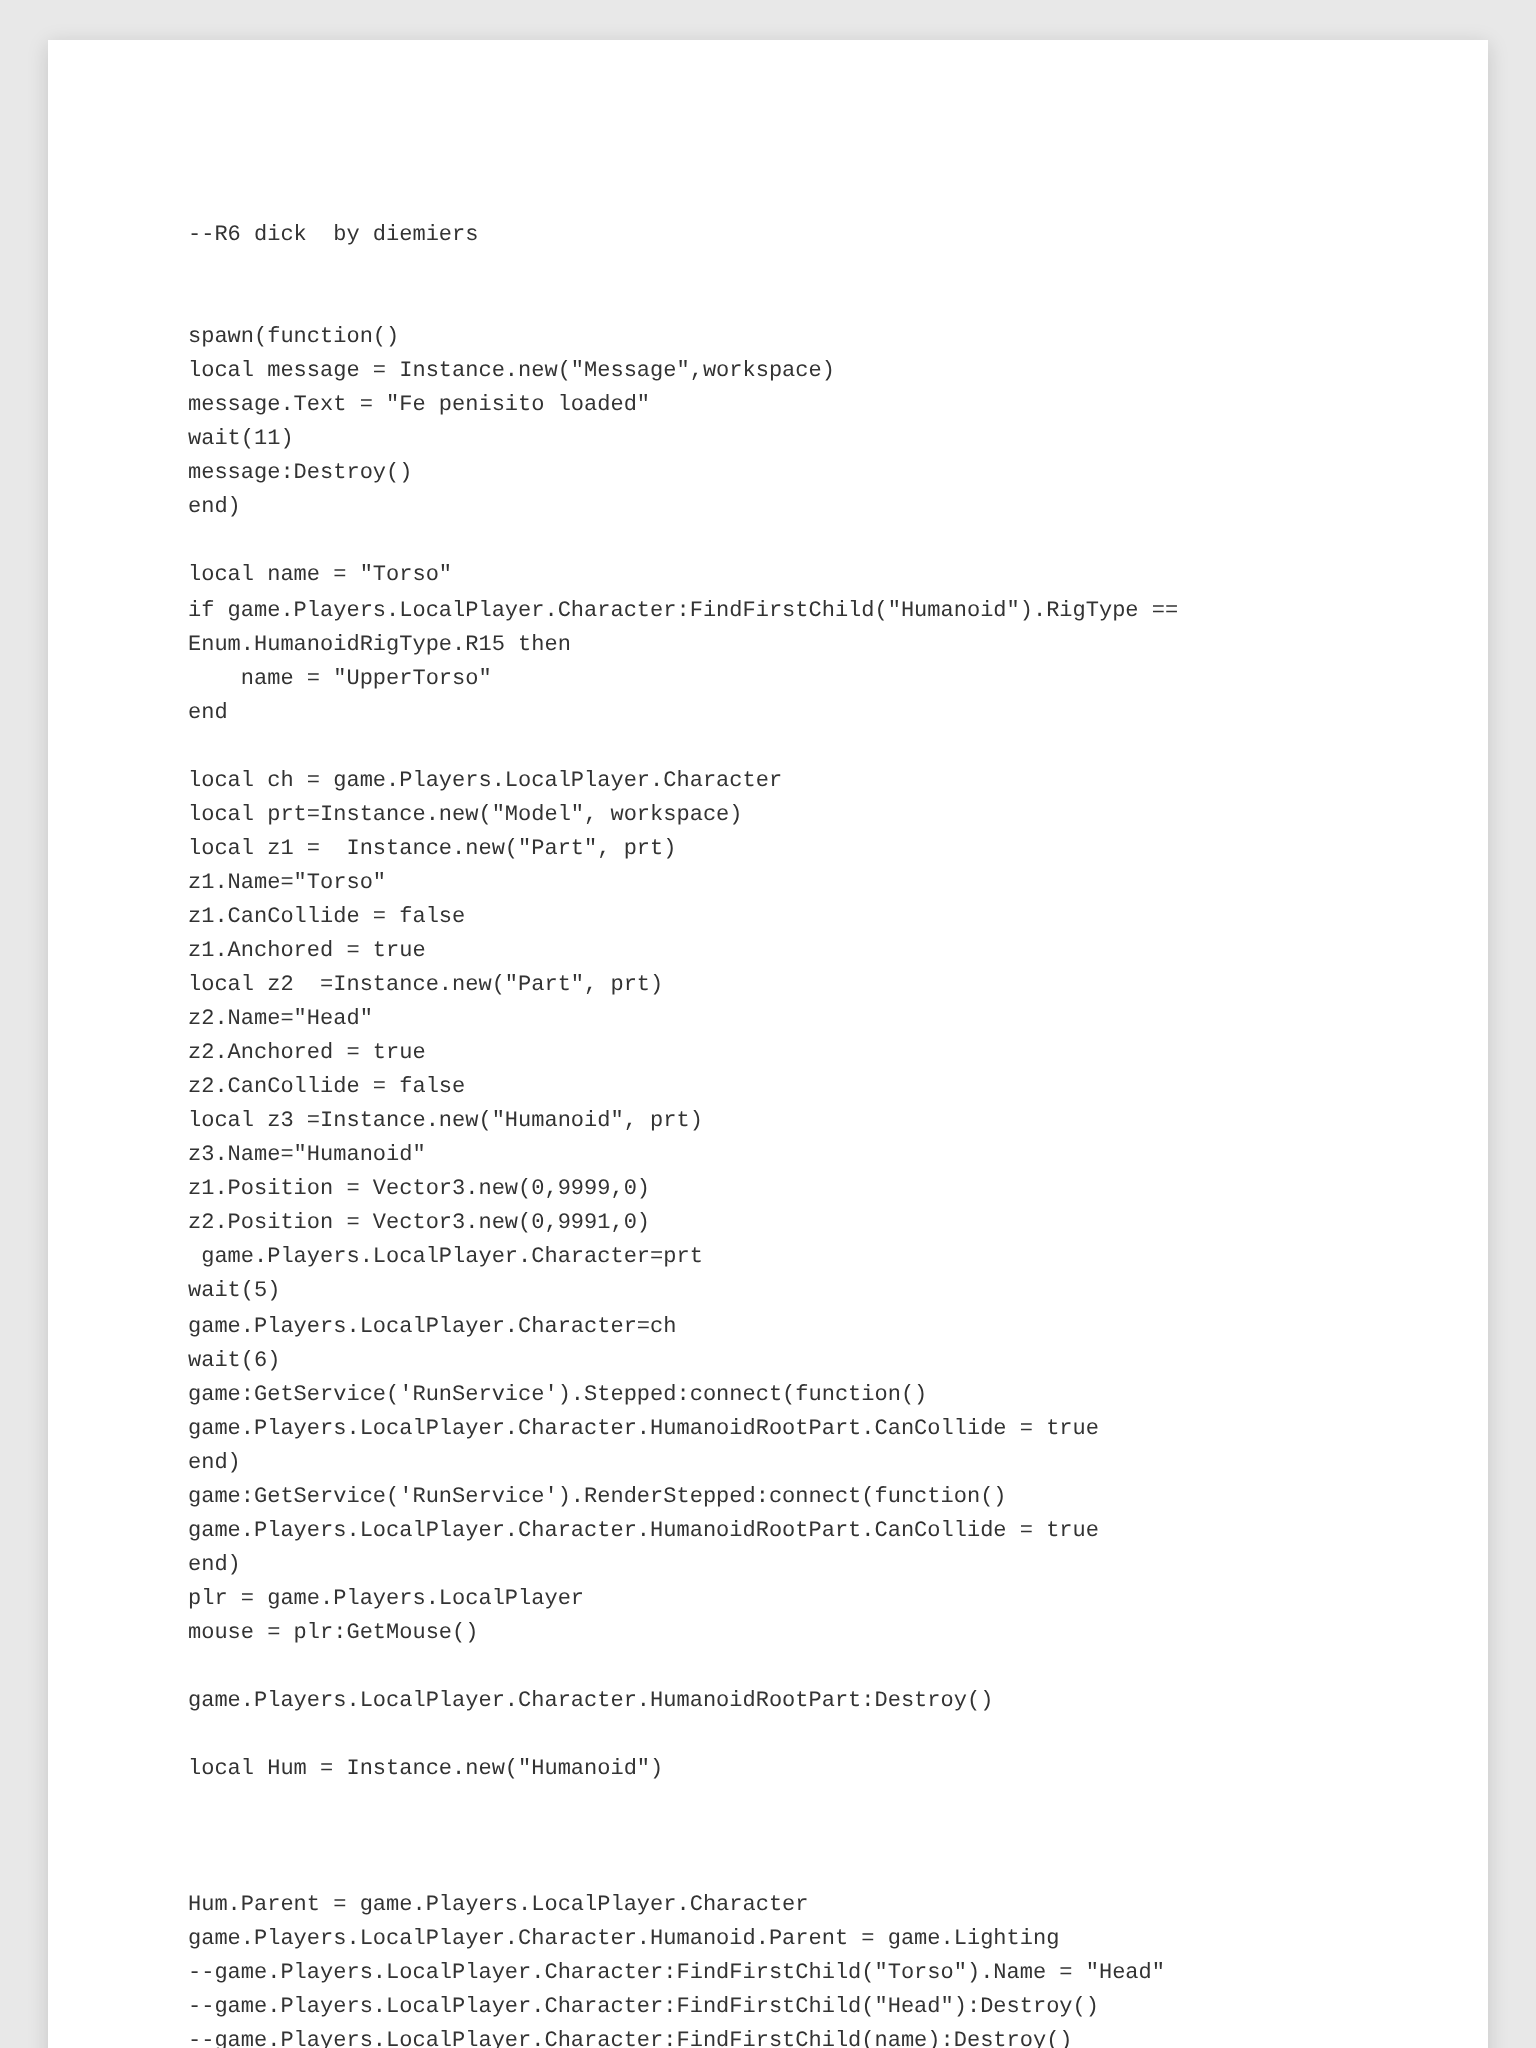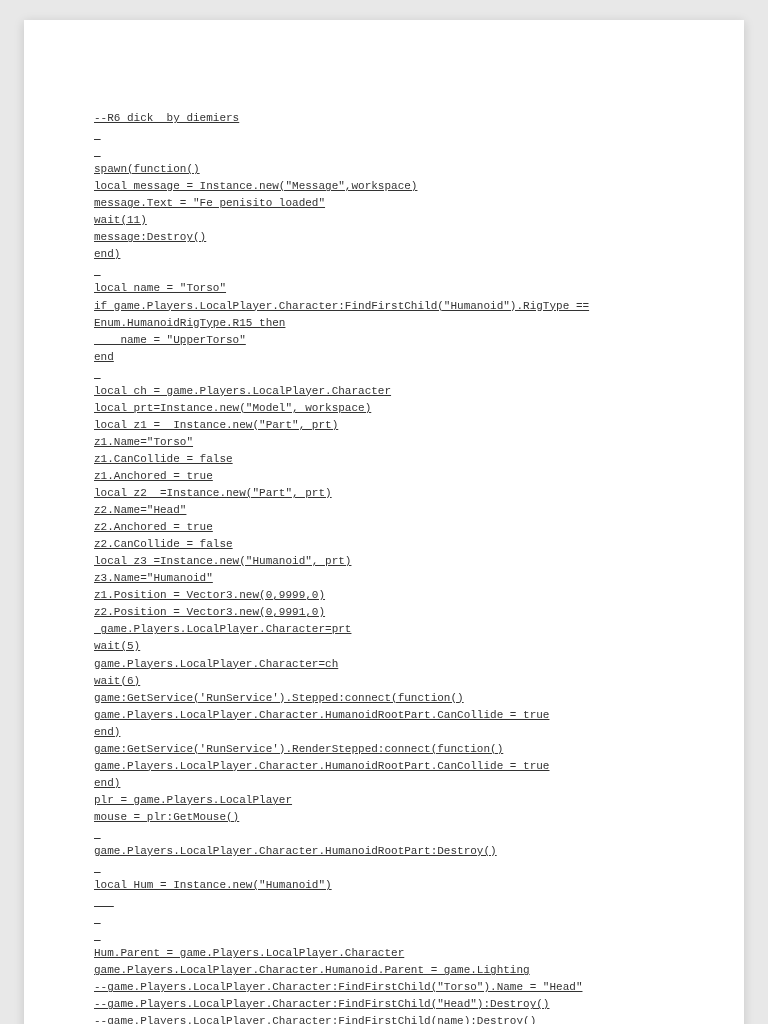--- a/index.html
+++ b/index.html
@@ -19,21 +19,20 @@
   }
   .code-block {
     font-size: 11px;
     line-height: 1.55;
     color: #333;
     white-space: pre;
     font-family: "Courier New", Courier, monospace;
   }
   .code-line {
     display: block;
-    text-decoration: underline;
   }
 </style>
 </head>
 <body>
 
 <div class="page">
   <div class="code-block" id="code-container"><span class="code-line">--R6 dick  by diemiers</span><span class="code-line">&nbsp;</span><span class="code-line">&nbsp;</span><span class="code-line">spawn(function()</span><span class="code-line">local message = Instance.new("Message",workspace)</span><span class="code-line">message.Text = "Fe penisito loaded"</span><span class="code-line">wait(11)</span><span class="code-line">message:Destroy()</span><span class="code-line">end)</span><span class="code-line">&nbsp;</span><span class="code-line">local name = "Torso"</span><span class="code-line">if game.Players.LocalPlayer.Character:FindFirstChild("Humanoid").RigType ==</span><span class="code-line">Enum.HumanoidRigType.R15 then</span><span class="code-line">    name = "UpperTorso"</span><span class="code-line">end</span><span class="code-line">&nbsp;</span><span class="code-line">local ch = game.Players.LocalPlayer.Character</span><span class="code-line">local prt=Instance.new("Model", workspace)</span><span class="code-line">local z1 =  Instance.new("Part", prt)</span><span class="code-line">z1.Name="Torso"</span><span class="code-line">z1.CanCollide = false</span><span class="code-line">z1.Anchored = true</span><span class="code-line">local z2  =Instance.new("Part", prt)</span><span class="code-line">z2.Name="Head"</span><span class="code-line">z2.Anchored = true</span><span class="code-line">z2.CanCollide = false</span><span class="code-line">local z3 =Instance.new("Humanoid", prt)</span><span class="code-line">z3.Name="Humanoid"</span><span class="code-line">z1.Position = Vector3.new(0,9999,0)</span><span class="code-line">z2.Position = Vector3.new(0,9991,0)</span><span class="code-line"> game.Players.LocalPlayer.Character=prt</span><span class="code-line">wait(5)</span><span class="code-line">game.Players.LocalPlayer.Character=ch</span><span class="code-line">wait(6)</span><span class="code-line">game:GetService('RunService').Stepped:connect(function()</span><span class="code-line">game.Players.LocalPlayer.Character.HumanoidRootPart.CanCollide = true</span><span class="code-line">end)</span><span class="code-line">game:GetService('RunService').RenderStepped:connect(function()</span><span class="code-line">game.Players.LocalPlayer.Character.HumanoidRootPart.CanCollide = true</span><span class="code-line">end)</span><span class="code-line">plr = game.Players.LocalPlayer</span><span class="code-line">mouse = plr:GetMouse()</span><span class="code-line">&nbsp;</span><span class="code-line">game.Players.LocalPlayer.Character.HumanoidRootPart:Destroy()</span><span class="code-line">&nbsp;</span><span class="code-line">local Hum = Instance.new("Humanoid")</span><span class="code-line">   </span><span class="code-line">&nbsp;</span><span class="code-line">&nbsp;</span><span class="code-line">Hum.Parent = game.Players.LocalPlayer.Character</span><span class="code-line">game.Players.LocalPlayer.Character.Humanoid.Parent = game.Lighting</span><span class="code-line">--game.Players.LocalPlayer.Character:FindFirstChild("Torso").Name = "Head"</span><span class="code-line">--game.Players.LocalPlayer.Character:FindFirstChild("Head"):Destroy()</span><span class="code-line">--game.Players.LocalPlayer.Character:FindFirstChild(name):Destroy()</span></div>
 </div>
 
 </body></html>

